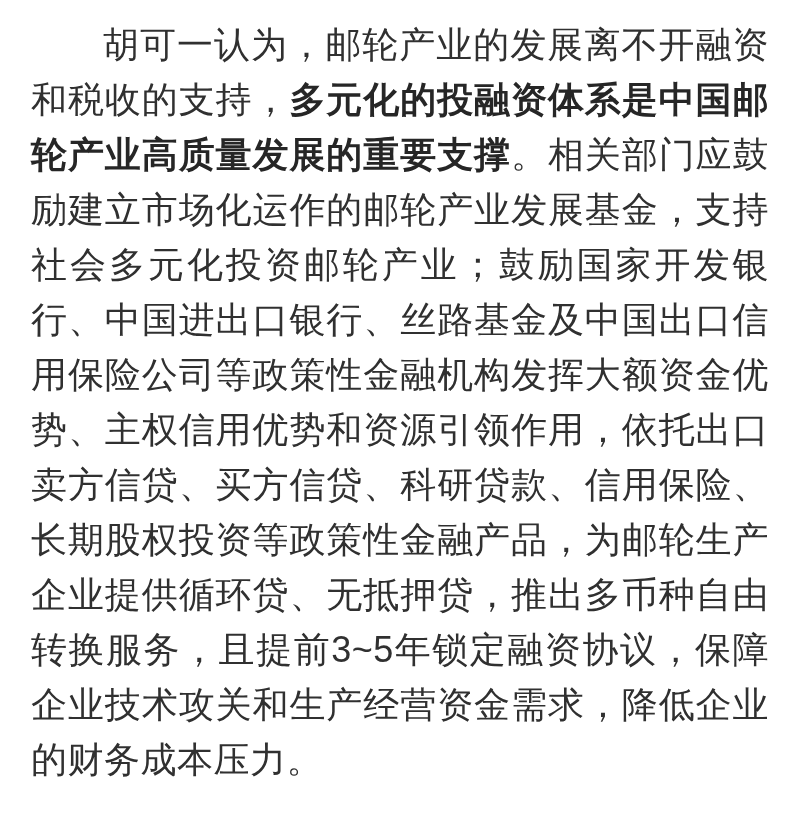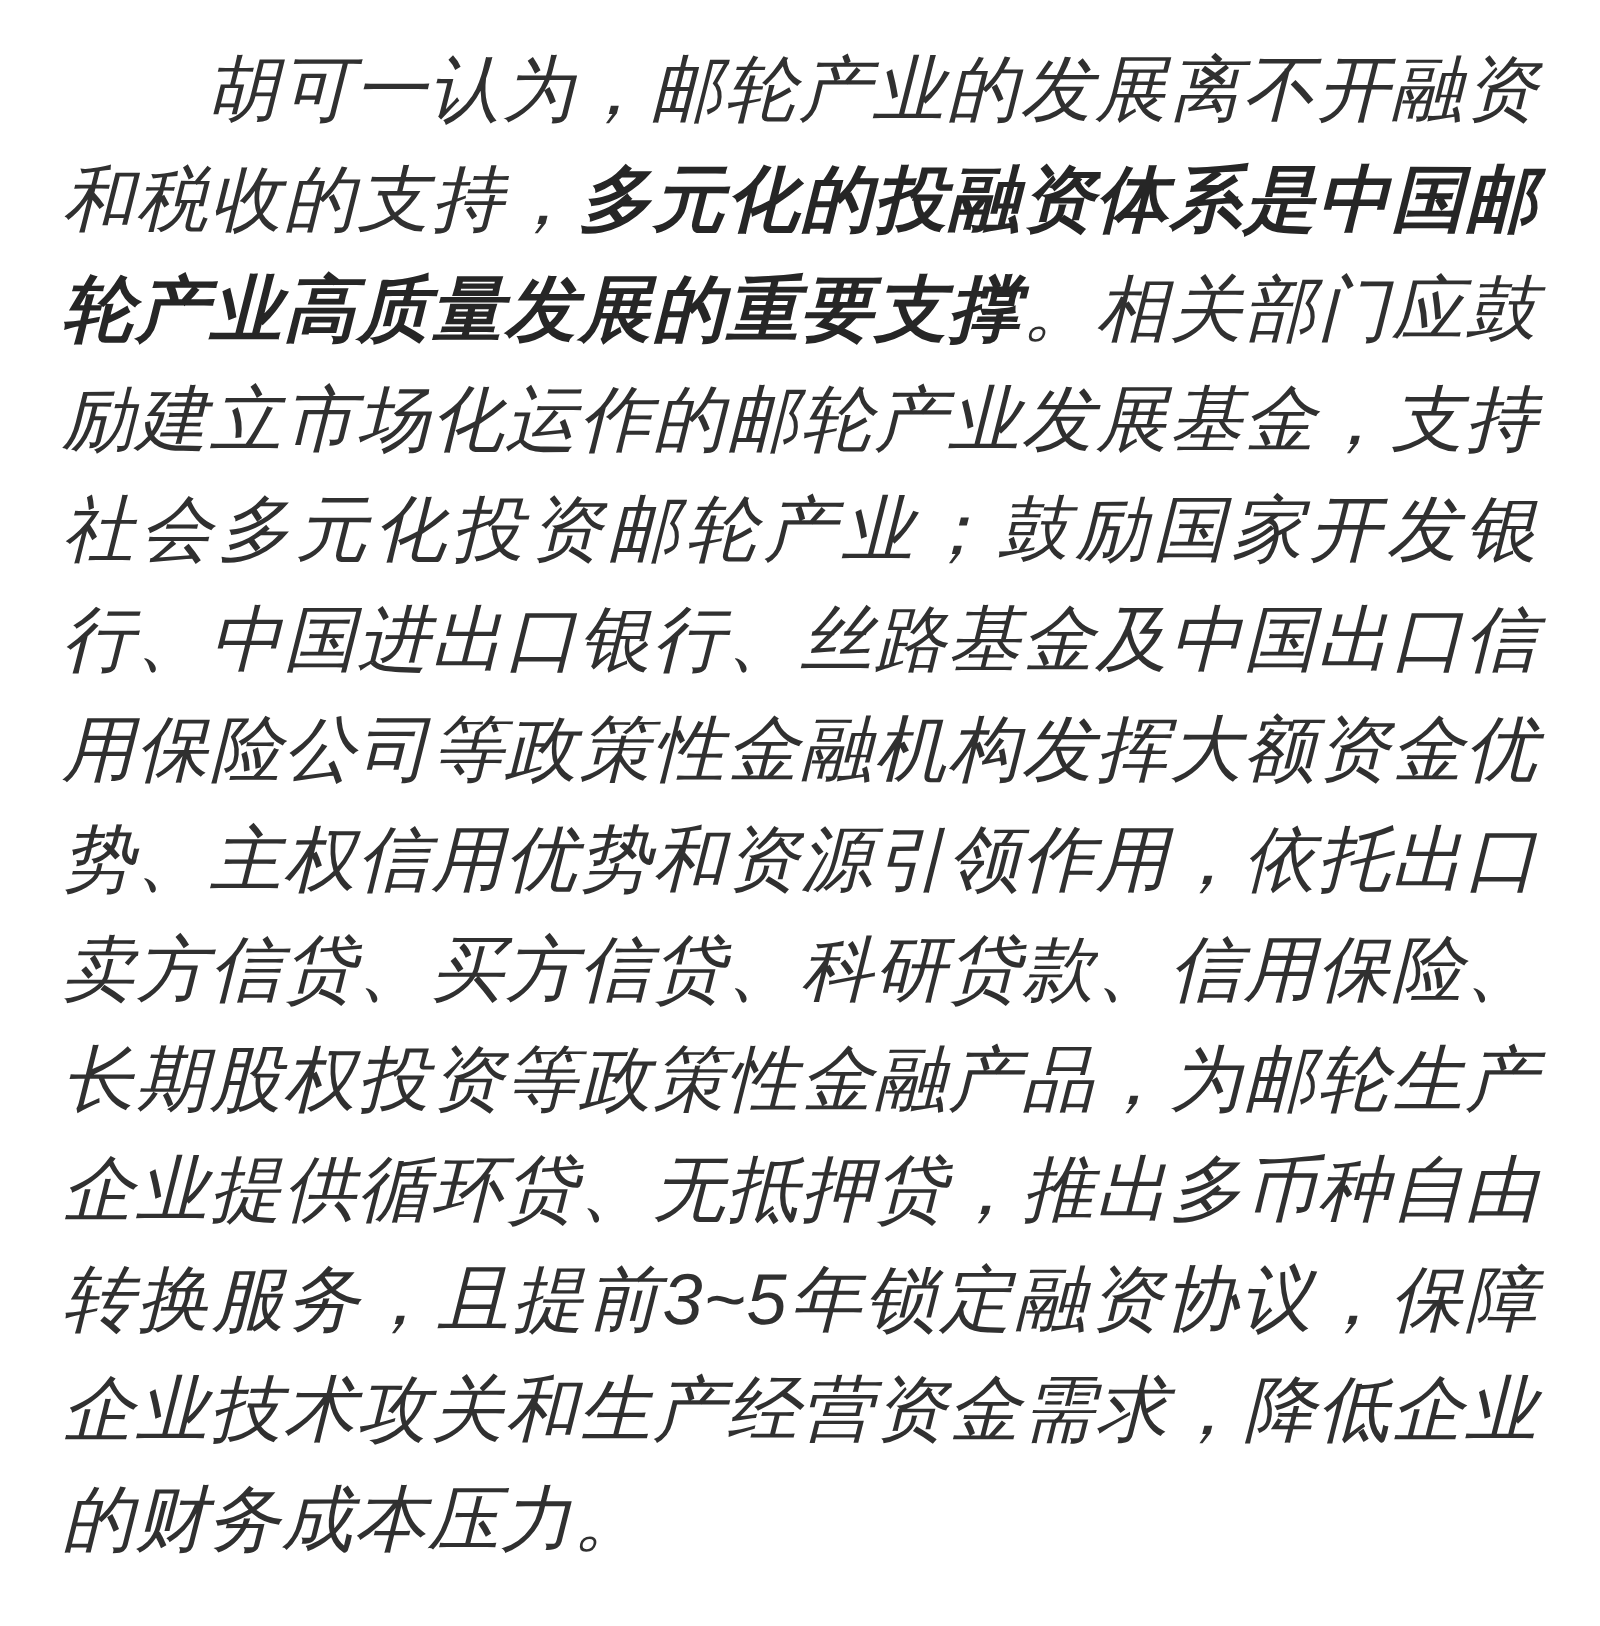--- a/index.html
+++ b/index.html
@@ -7,21 +7,20 @@
     padding: 0;
     background: #ffffff;
   }
   .page {
     width: 800px;
     min-height: 813px;
     box-sizing: border-box;
     background: #ffffff;
     padding: 17px 31px 24px 31px;
     overflow: hidden;
-    font-style: italic;
   }
   .paragraph {
     margin: 0;
     font-family: "Liberation Sans", "DejaVu Sans", sans-serif;
     font-size: 36px;
     line-height: 55px;
     letter-spacing: 0.5px;
     color: #303030;
     text-align: justify;
     text-justify: inter-ideograph;

